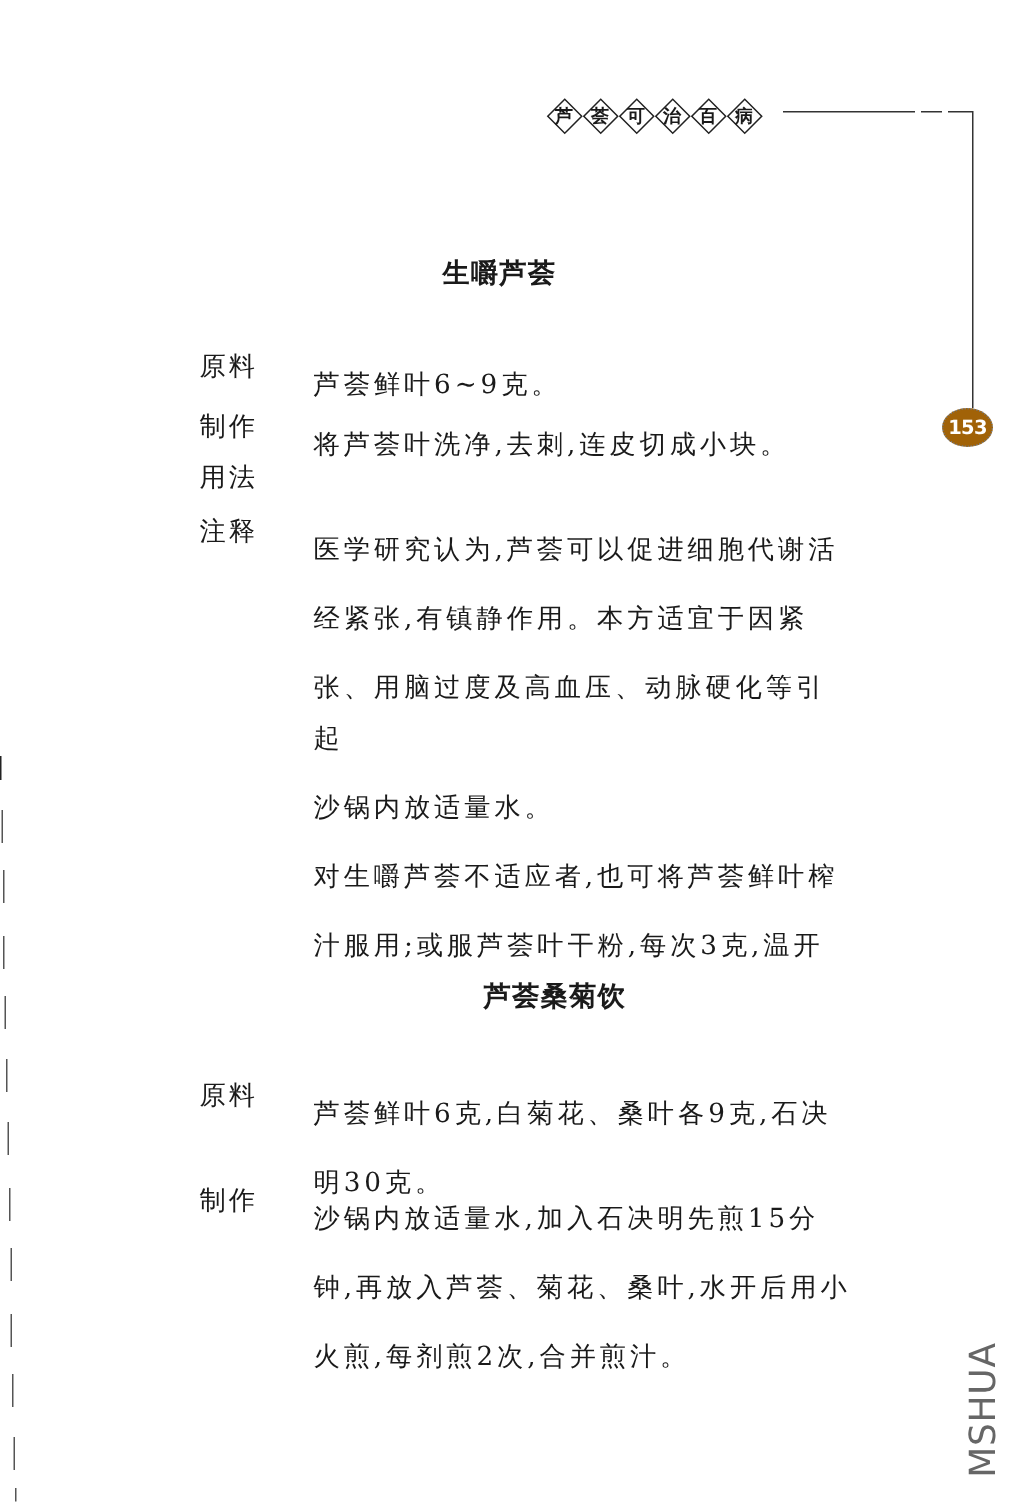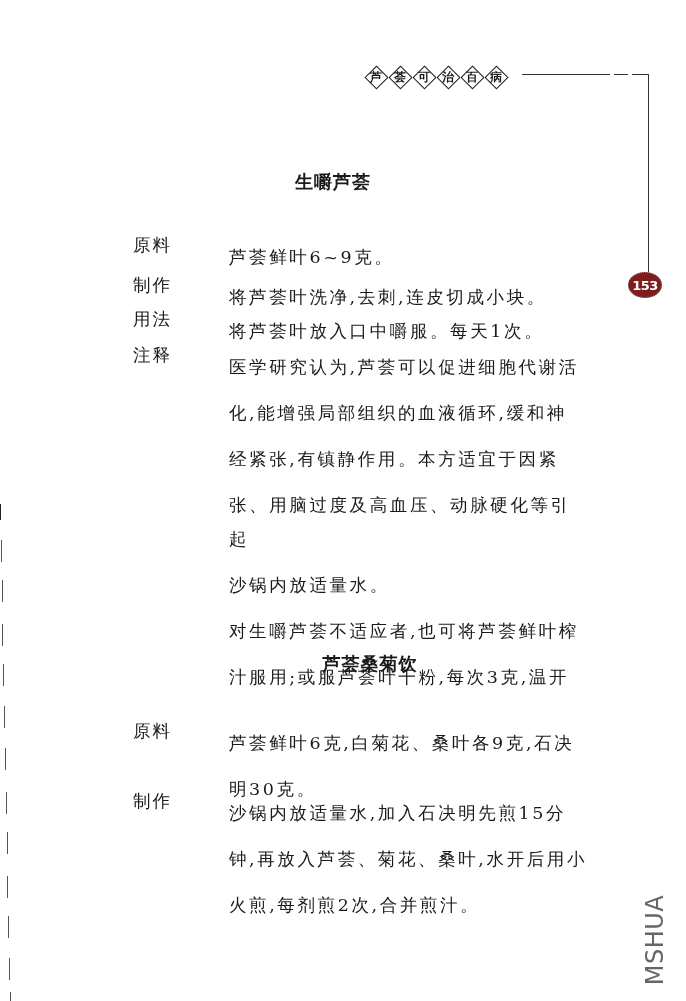--- a/index.html
+++ b/index.html
@@ -73,21 +73,21 @@
       height: 198px;
       border-left: 1.3px solid #333;
     }
     .page-number {
       position: absolute;
       left: 628px;
       top: 272px;
       width: 32px;
       height: 24px;
       border-radius: 50%;
-      background: #7f1d1d;
+      background: #a16207;
       border: 1px dotted #777;
       color: #fff;
       font-family: "DejaVu Sans", sans-serif;
       font-weight: bold;
       font-size: 13px;
       display: flex;
       align-items: center;
       justify-content: center;
       letter-spacing: -0.5px;
     }
@@ -103,21 +103,20 @@
       letter-spacing: 1px;
     }
     
     .entry {
       position: absolute;
       left: 133px;
       width: 460px;
       display: flex;
       font-size: 17.5px;
       line-height: 34px;
-      gap: 20px;
     }
     .entry-label {
       flex: 0 0 64px;
       font-family: "DejaVu Sans", sans-serif;
       letter-spacing: 2px;
     }
     .entry-body {
       flex: 0 0 385px;
       letter-spacing: 2.6px;
     }
@@ -202,30 +201,26 @@
 
 <div class="entry" style="top:268px;">
   <div class="entry-label">制作</div>
   <div class="entry-body">
     <p>将芦荟叶洗净,去刺,连皮切成小块。</p>
   </div>
 </div>
 
 <div class="entry" style="top:302px;">
   <div class="entry-label">用法</div>
-  <div class="entry-body">
-    <p>将芦荟叶放入口中嚼服。每天1次。</p>
-  </div>
 </div>
 
 <div class="entry" style="top:338px;">
   <div class="entry-label">注释</div>
   <div class="entry-body">
     <p>医学研究认为,芦荟可以促进细胞代谢活</p>
-    <p>化,能增强局部组织的血液循环,缓和神</p>
     <p>经紧张,有镇静作用。本方适宜于因紧</p>
     <p>张、用脑过度及高血压、动脉硬化等引起</p>
     <p>沙锅内放适量水。</p>
     <p>对生嚼芦荟不适应者,也可将芦荟鲜叶榨</p>
     <p>汁服用;或服芦荟叶干粉,每次3克,温开</p>
   </div>
 </div>
 
 <div class="section-title" style="top:652px;padding-left:37px;">芦荟桑菊饮</div>
 

